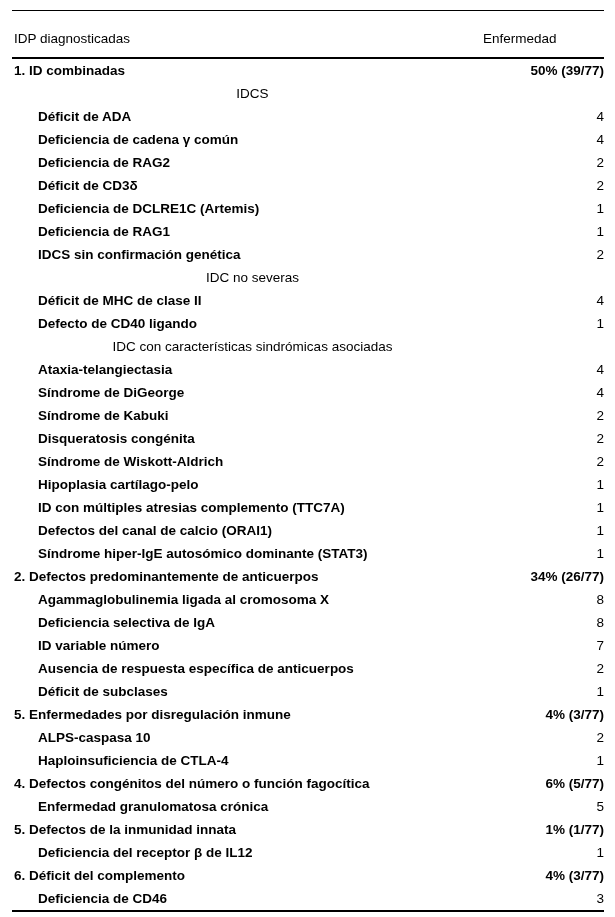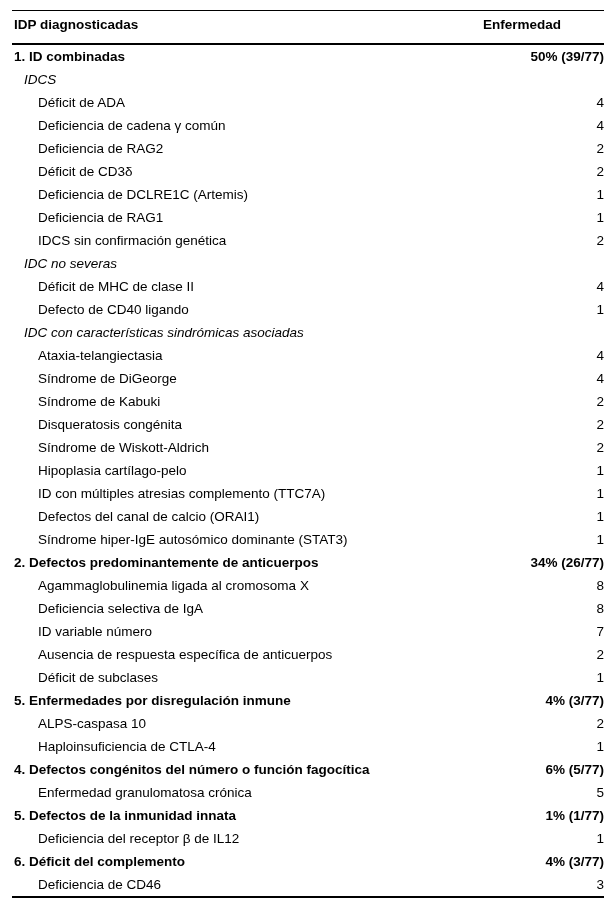--- a/index.html
+++ b/index.html
@@ -19,46 +19,47 @@
   }
   table.idp-table {
     width: 100%;
     border-collapse: collapse;
     border-top: 1.5px solid #000;
     border-bottom: 2.5px solid #000;
     font-size: 13.5px;
   }
   table.idp-table thead th {
     text-align: left;
-    font-weight: bold;
-    padding: 5px 0 10px 2px;
+    font-weight: normal;
+    padding: 19px 0 10px 2px;
     border-bottom: 2px solid #000;
     line-height: 17px;
   }
   table.idp-table tbody td {
     padding: 2.5px 0 2.5px 2px;
     line-height: 18px;
     vertical-align: top;
     white-space: nowrap;
   }
   th.col-value, td.value {
     width: 121px;
     text-align: right;
   }
   tr.section td.label,
   tr.section td.value {
     font-weight: bold;
     margin-top: 15px;
   }
   tr.subsection td.label {
-    font-style: italic;
     padding-left: 12px;
+    text-align: center;
   }
   tr.item td.label {
     padding-left: 26px;
+    font-weight: bold;
   }
 </style>
 </head>
 <body>
 
 <div class="page">
   <table class="idp-table">
     <thead>
       <tr>
         <th class="col-label">IDP diagnosticadas</th>

